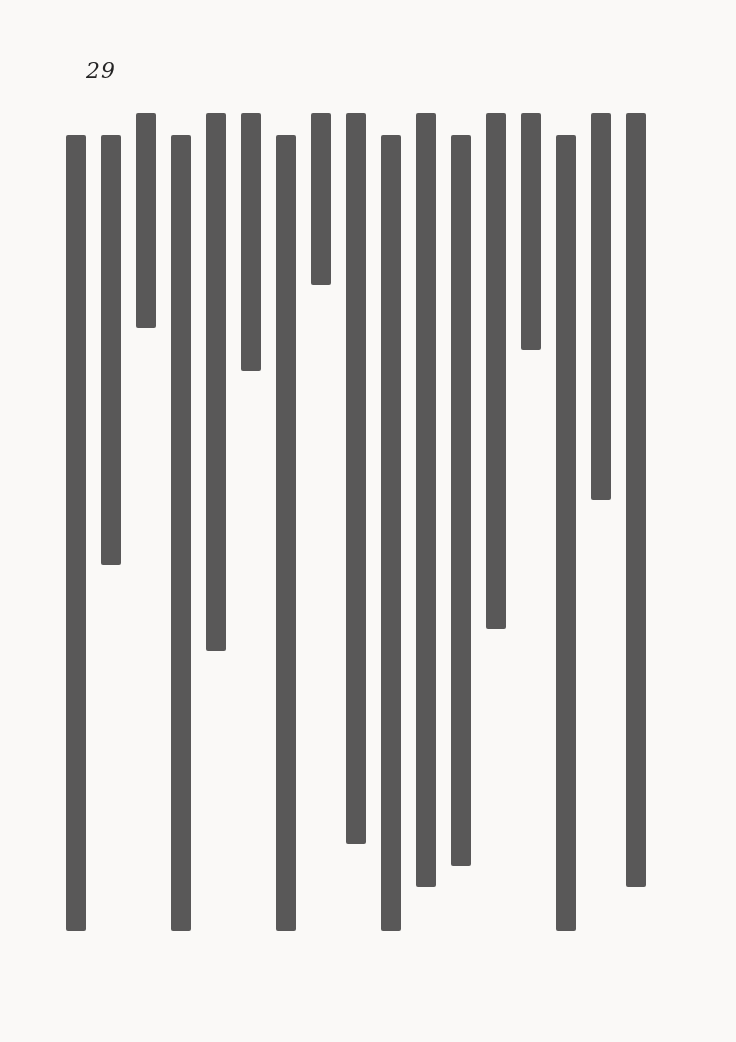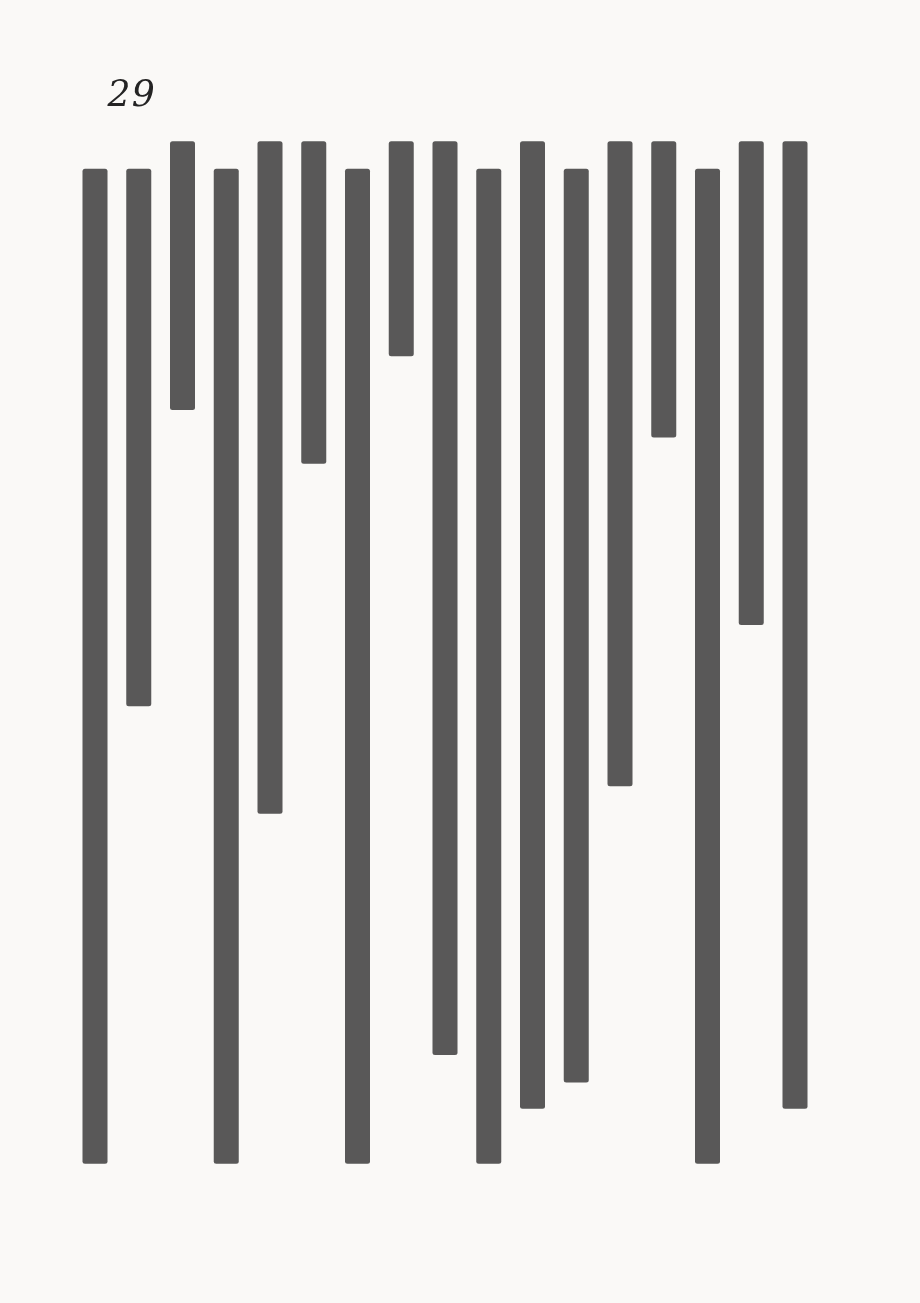--- a/index.html
+++ b/index.html
@@ -8,21 +8,21 @@
     width: 736px;
     height: 1042px;
     background: #faf9f7;
     font-family: "DejaVu Serif", serif;
     overflow: hidden;
   }
   .page-number {
     position: absolute;
     left: 86px;
     top: 58px;
-    font-size: 29px;
+    font-size: 22px;
     font-style: italic;
     letter-spacing: 1px;
     color: #242424;
   }
   
   .text-area {
     position: absolute;
     top: 113px;
     left: 57px;
     width: 596px;

